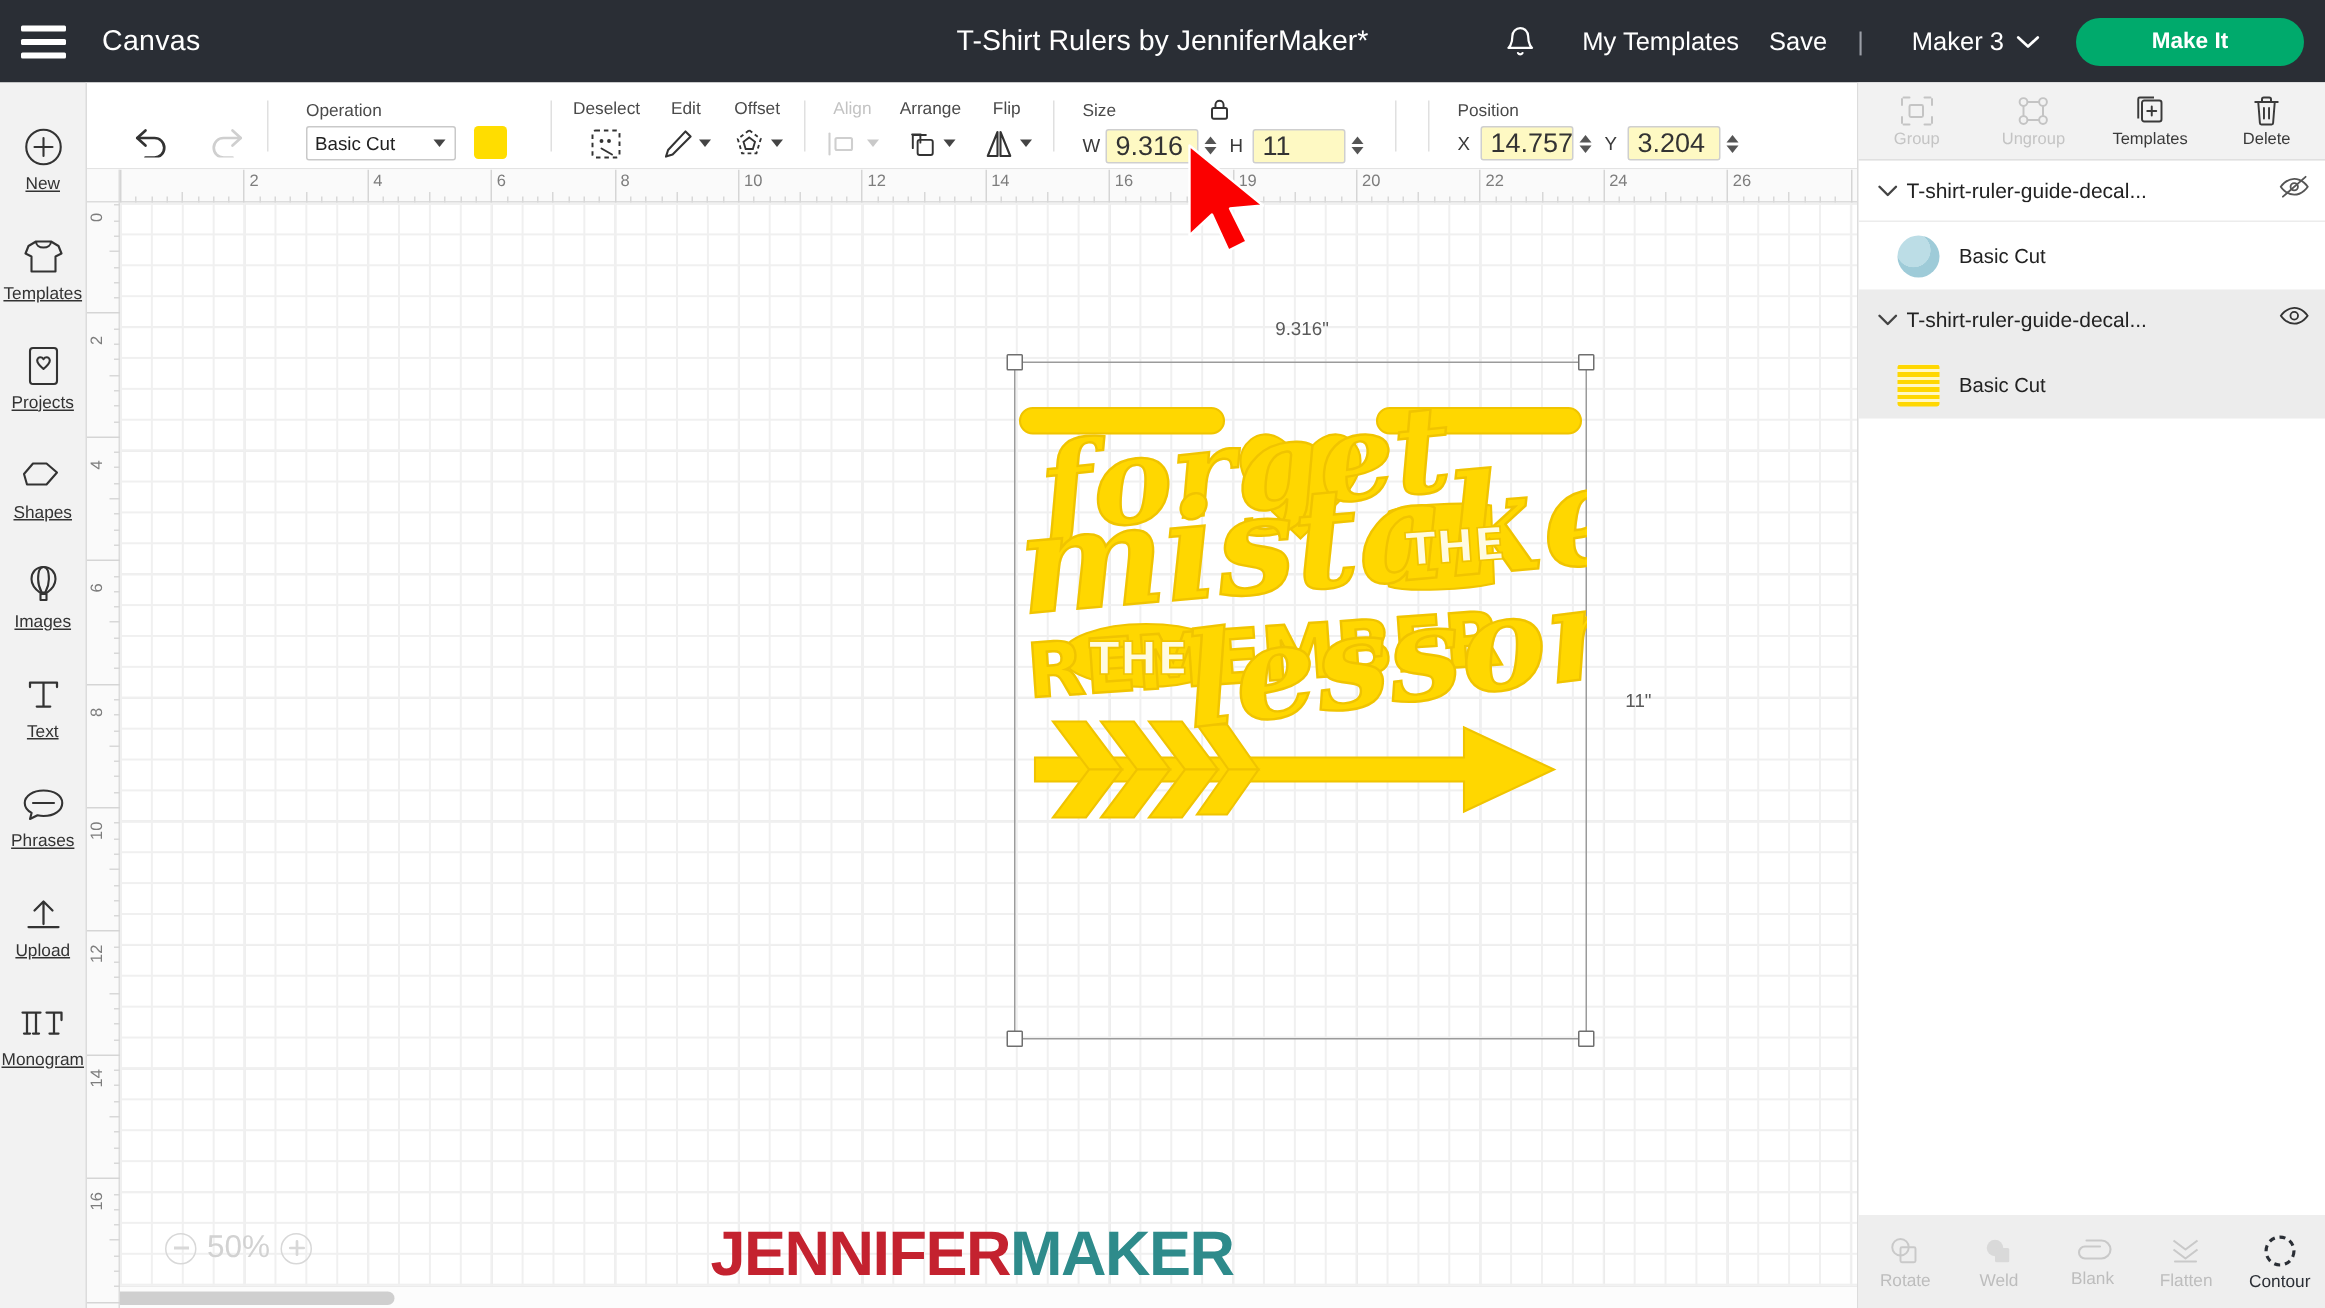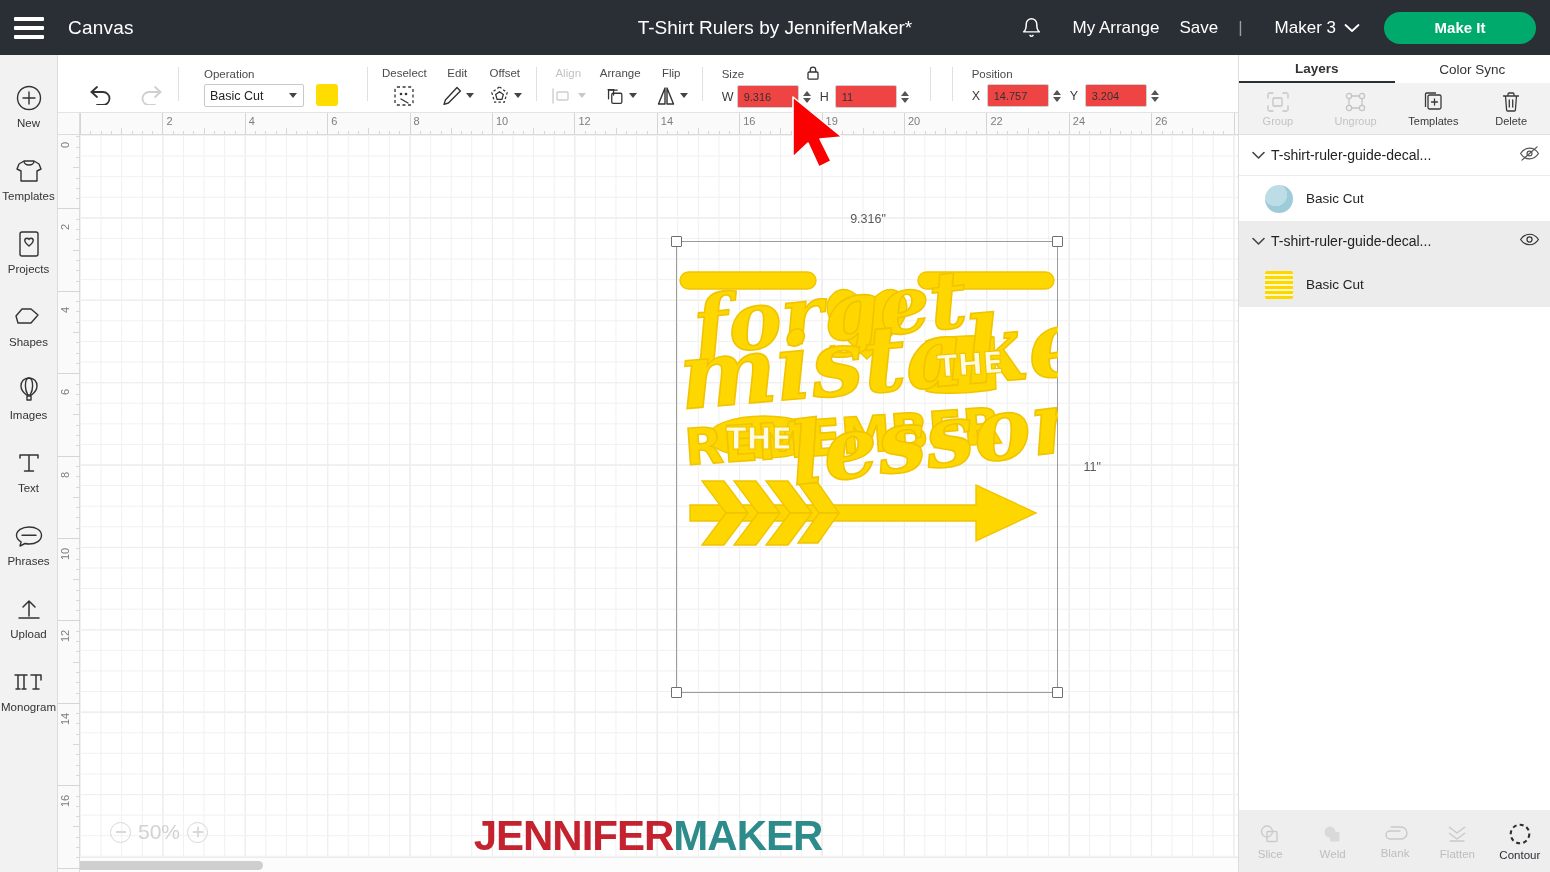--- a/index.html
+++ b/index.html
@@ -47,21 +47,21 @@
   .sidebar {
     position: absolute; top: 55px; left: 0; width: 58px; height: 817px;
     background: #f2f2f2; border-right: 1px solid #dcdcdc;
     display: flex; flex-direction: column; align-items: center; padding-top: 14px;
   }
   .sb-item {
     width: 58px; height: 73px; display: flex; flex-direction: column;
     align-items: center; justify-content: center; cursor: pointer; color: #3c3c3c;
   }
   .sb-icon { height: 30px; display: flex; align-items: center; justify-content: center; }
-  .sb-label { font-size: 11.5px; margin-top: 4px; color: #333; }
+  .sb-label { font-size: 11.5px; margin-top: 4px; color: #333; text-decoration: underline; }
 
   
   .toolbar {
     position: absolute; top: 55px; left: 58px; width: 1180px; height: 58px;
     background: #fff; border-bottom: 1px solid #e3e3e3;
     display: flex; align-items: center;
   }
   .tb-divider { width: 1px; height: 34px; background: #e0e0e0; margin: 0 7px; align-self: center; }
   .tb-col { display: flex; flex-direction: column; align-items: center; padding: 8px 7px 0 7px; }
   .tb-caption { font-size: 11.5px; color: #4a4a4a; margin-bottom: 4px; white-space: nowrap; }
@@ -80,22 +80,22 @@
     width: 22px; height: 22px; border-radius: 3px; margin-left: 9px; cursor: pointer;
     align-self: flex-end; margin-bottom: 1px;
   }
 
   .num-field {
     display: flex; align-items: center; gap: 4px; font-size: 12.5px; color: #333;
   }
   .num-field .lbl { width: 11px; text-align: left; color: #3a3a3a; }
   .num-box {
     width: 62px; height: 23px; border: 1px solid #cfcfcf; border-radius: 2px;
-    display: flex; align-items: center; padding-left: 6px; font-size: 11px;
-    background:#ef4444; cursor: text;
+    display: flex; align-items: center; padding-left: 6px; font-size: 18px;
+    background:#fef9c3; cursor: text;
   }
   .spin { display: flex; flex-direction: column; gap: 2px; cursor: pointer; }
   .spin i { display:block; width:0;height:0;border-left:4px solid transparent;border-right:4px solid transparent; }
   .spin i.up { border-bottom: 5px solid #555; }
   .spin i.dn { border-top: 5px solid #555; }
 
   
   .rpanel {
     position: absolute; top: 55px; right: 0; width: 312px; height: 817px;
     background: #fff; border-left: 1px solid #dcdcdc;
@@ -236,21 +236,21 @@
     </div>
     <div class="canvas-label">Canvas</div>
     <div class="proj-title">T-Shirt Rulers by JenniferMaker*</div>
     <div class="header-right">
       <div class="bell">
         <svg width="21" height="23" viewBox="0 0 24 24" fill="none" stroke="#ffffff" stroke-width="1.7" stroke-linecap="round" stroke-linejoin="round">
           <path d="M18 8A6 6 0 0 0 6 8c0 7-3 9-3 9h18s-3-2-3-9"></path>
           <path d="M13.73 21a2 2 0 0 1-3.46 0"></path>
         </svg>
       </div>
-      <div class="hdr-link">My Arrange</div>
+      <div class="hdr-link">My Templates</div>
       <div class="hdr-link">Save</div>
       <div class="hdr-sep">|</div>
       <div class="machine">
         <span>Maker 3</span>
         <svg width="16" height="10" viewBox="0 0 16 10" fill="none" stroke="#ffffff" stroke-width="1.8" stroke-linecap="round" stroke-linejoin="round">
           <path d="M1.5 2 L8 8 L14.5 2"></path>
         </svg>
       </div>
       <button class="makeit">Make It</button>
     </div>
@@ -1170,24 +1170,20 @@
       <span style="color:#c4222f;">JENNIFER</span><span style="color:#2e8b8b;">MAKER</span>
     </div>
   </div>
 
   <div class="hscroll">
     <div class="thumbbar"></div>
   </div>
 
   <div class="rpanel">
 
-    <div class="rtabs">
-      <div class="rtab active">Layers</div>
-      <div class="rtab">Color Sync</div>
-    </div>
 
     <div class="rtools">
       <div class="rtool dis">
         <svg width="24" height="22" viewBox="0 0 24 22" fill="none" stroke="#c4c4c4" stroke-width="1.3">
           <path d="M3 2h4M17 2h4M3 20h4M17 20h4M2 3v4M2 15v4M22 3v4M22 15v4" stroke-linecap="round"></path>
           <rect x="7" y="7" width="9" height="8" rx="1"></rect>
         </svg>
         <div class="rtool-lbl">Group</div>
       </div>
       <div class="rtool dis">
@@ -1257,21 +1253,21 @@
       <div class="sub-label">Basic Cut</div>
     </div>
 
 
     <div class="rbottom">
       <div class="rb-item">
         <svg width="24" height="22" viewBox="0 0 24 22" fill="none" stroke="#c9c9c9" stroke-width="1.3">
           <circle cx="9" cy="8.5" r="5.5"></circle>
             <rect x="9" y="8.5" width="10" height="10" rx="1"></rect>
         </svg>
-        <div class="rb-lbl">Slice</div>
+        <div class="rb-lbl">Rotate</div>
       </div>
       <div class="rb-item">
         <svg width="24" height="22" viewBox="0 0 24 22" fill="none" stroke="#c9c9c9" stroke-width="1.3">
           <circle cx="9" cy="9" r="5.5" fill="#d9d9d9" stroke="none"></circle>
           <rect x="9" y="9" width="9.5" height="9.5" rx="1" fill="#d9d9d9" stroke="none"></rect>
         </svg>
         <div class="rb-lbl">Weld</div>
       </div>
       <div class="rb-item">
         <svg width="26" height="20" viewBox="0 0 26 20" fill="none" stroke="#c9c9c9" stroke-width="1.4" stroke-linecap="round">

